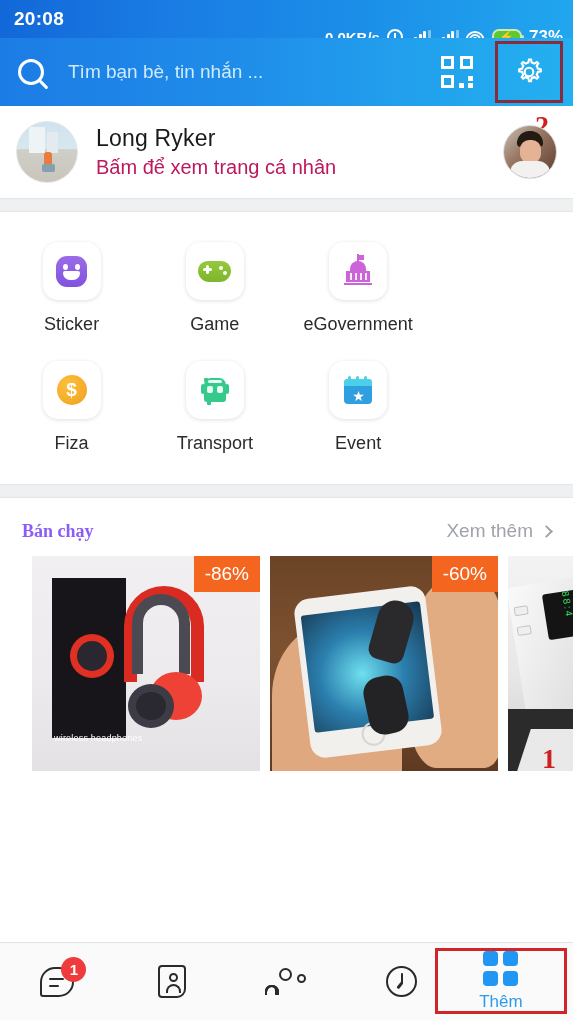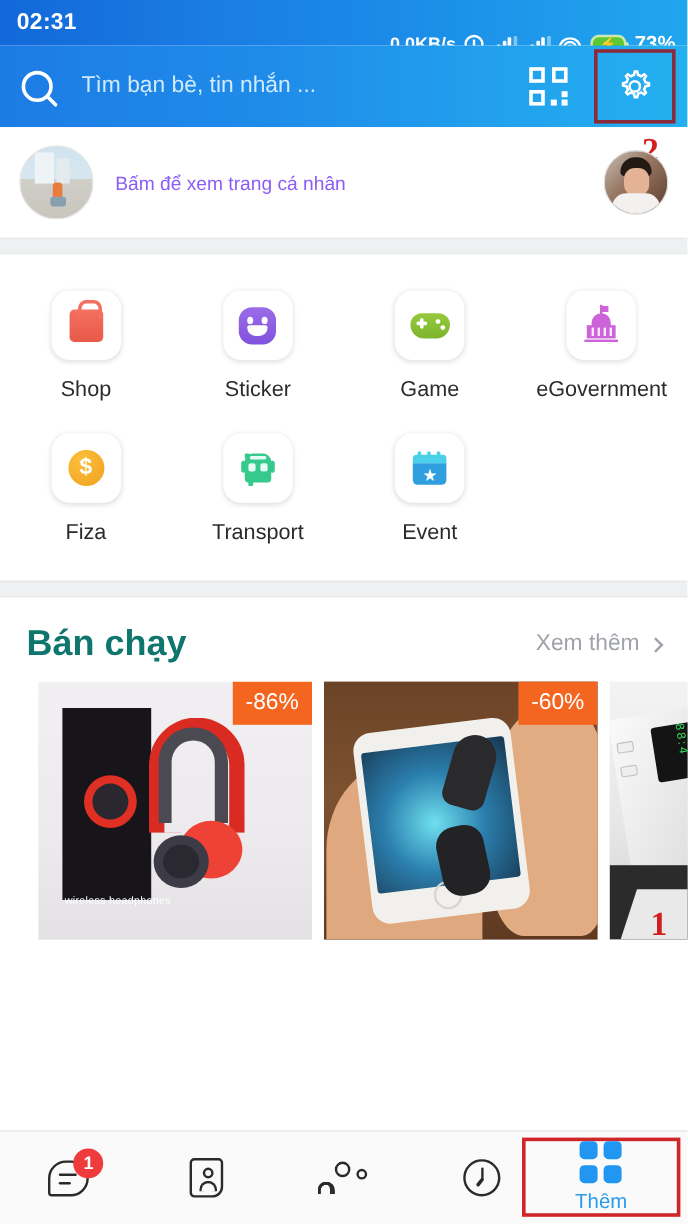--- a/index.html
+++ b/index.html
@@ -77,21 +77,21 @@
     width:62px;height:62px;border-radius:50%;flex:none;overflow:hidden;position:relative;
     background:linear-gradient(#cfe3ef 0%,#d8e7ef 45%,#cfcfc8 46%,#c9c5bc 100%);
     border:1px solid #e6e6e6;
   }
   .av-left .bld{position:absolute;left:12px;top:5px;width:16px;height:26px;background:#eef3f6;}
   .av-left .bld2{position:absolute;left:30px;top:10px;width:11px;height:21px;background:#e3ebef;}
   .av-left .per{position:absolute;left:27px;top:30px;width:8px;height:14px;background:#e97b3c;border-radius:3px;}
   .av-left .leg{position:absolute;left:25px;top:42px;width:13px;height:8px;background:#86a0b0;border-radius:2px;}
   .p-txt{ margin-left:18px; flex:1; }
   .p-name{ font-size:23px; color:#1a1a1a; letter-spacing:.2px; }
-  .p-sub{ font-size:16px; color:#8b5cf6; margin-top:4px; }
+  .p-sub{ font-size:20px; color:#be185d; margin-top:4px; }
   .ann2{
     position:absolute; right:24px; top:4px; color:#cf2020; font-size:28px;
     font-weight:bold; font-family:"Liberation Serif", serif;
   }
   .av-right{
     width:54px;height:54px;border-radius:50%;flex:none;overflow:hidden;position:relative;
     background:linear-gradient(135deg,#c8c0b7 0%,#9a7a66 40%,#5c3b2c 100%);
     border:1px solid #ddd;
   }
   .av-right .hair{position:absolute;left:13px;top:5px;width:26px;height:16px;background:#241a14;border-radius:13px 13px 4px 4px;}
@@ -163,21 +163,21 @@
   .i-cal .star{position:absolute;left:9px;top:13px;color:#fff;font-size:14px;line-height:1;}
   .i-zp{width:33px;height:33px;position:relative;}
   .i-zp .card{position:absolute;left:2px;top:1px;width:29px;height:31px;background:#fff;border-radius:5px;overflow:hidden;}
   .i-zp .blue{position:absolute;left:0;top:0;width:9px;height:31px;background:#1063bd;border-radius:5px 0 0 5px;}
   .i-zp .zt{position:absolute;left:10px;top:5px;color:#1063bd;font-size:9px;font-weight:bold;line-height:1;}
   .i-zp .pt{position:absolute;left:10px;top:16px;background:#1e9e4a;color:#fff;font-size:9px;font-weight:bold;
     line-height:1;padding:2px 3px;border-radius:2px;}
 
   
   .section-head{ display:flex; align-items:center; justify-content:space-between; padding:22px 22px 14px; background:#fff;}
-  .sh-title{ font-size:30px; font-weight:bold; color:#0f766e; }
+  .sh-title{ font-size:18px; font-weight:bold; color:#8b5cf6;font-family:Liberation Serif, serif; }
   .sh-more{ font-size:19px; color:#a0a4aa; display:flex; align-items:center; gap:9px;}
   .chev{ width:9px;height:9px;border-right:2px solid #a0a4aa;border-bottom:2px solid #a0a4aa;transform:rotate(-45deg);}
 
   .cards{ display:flex; gap:10px; padding:0 0 0 32px; background:#fff; }
   .card{ width:228px; height:215px; flex:none; position:relative; overflow:hidden;
     background:#f4f4f6; }
   .card.third{ width:100px; }
   .disc{ position:absolute; right:0; top:0; background:#f4651f; color:#fff;
     font-size:19px; padding:7px 11px; z-index:3; }
 
@@ -259,21 +259,21 @@
     display:flex; flex-direction:column; align-items:center; justify-content:center; background:#fafafa;
   }
   .mgrid{ display:grid; grid-template-columns:15px 15px; grid-gap:5px; }
   .mgrid u{ display:block; width:15px;height:15px;background:#2196f3;border-radius:4px;}
   .mlabel{ margin-top:6px; font-size:17px; color:#2b9bec; }
 </style>
 </head>
 <body>
 
 <div class="statusbar">
-  <div class="sb-time">02:31</div>
+  <div class="sb-time">20:08</div>
   <div class="sb-right">
     <span class="sb-net">0,0KB/s</span>
     <span class="alarm-ico"></span>
     <span class="bars">
         <i></i>
         <i></i>
         <i></i>
         <i></i>
         <i></i>
       </span>
@@ -318,41 +318,36 @@
 </div>
 
 <div class="profile">
   <div class="av-left">
     <span class="bld"></span>
       <span class="bld2"></span>
       <span class="per"></span>
       <span class="leg"></span>
   </div>
   <div class="p-txt">
+    <div class="p-name">Long Ryker</div>
     <div class="p-sub">Bấm để xem trang cá nhân</div>
   </div>
   <div class="ann2">2</div>
   <div class="av-right">
     <span class="hair"></span>
       <span class="face"></span>
       <span class="shirt"></span>
   </div>
 </div>
 
 <div class="gap"></div>
 
 <div class="grid">
 
   <div class="grow">
-    <div class="gcell">
-      <div class="gicon">
-          <span class="i-bag"></span>
-        </div>
-      <div class="glabel">Shop</div>
-    </div>
     <div class="gcell">
       <div class="gicon">
           <span class="i-smile">
             <u></u>
             <u></u>
             <i></i>
           </span>
         </div>
       <div class="glabel">Sticker</div>
     </div>

